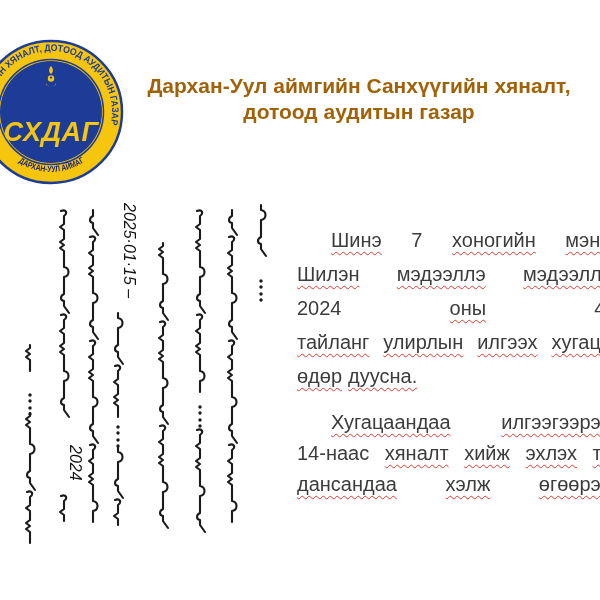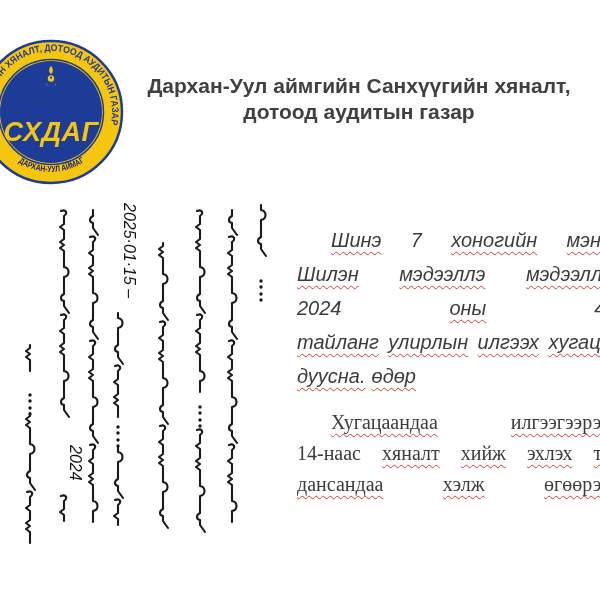--- a/index.html
+++ b/index.html
@@ -1,31 +1,31 @@
 <!DOCTYPE html>
 <html><head>
 <meta charset="utf-8">
 <style>
   html,body{margin:0;padding:0;width:600px;height:600px;background:#ffffff;overflow:hidden;
             font-family:"Liberation Sans",sans-serif;}
   .abs{position:absolute;}
   
   #title{left:126px;top:73px;width:466px;text-align:center;font-weight:bold;
-         font-size:21px;line-height:26px;color:#404040;}
+         font-size:21px;line-height:26px;color:#a16207;}
   
   .para{width:315px;color:#3c3c3c;font-size:20px;}
   #para1{left:297px;top:223px;}
   #para2{left:297px;top:406px;}
   #para1 .tline{height:34px;}
   #para2 .tline{height:31px;}
   .tline{display:flex;justify-content:space-between;align-items:flex-end;white-space:nowrap;}
   .tline.last{justify-content:flex-start;column-gap:6px;}
   .tline.ind{padding-left:34px;}
-  #para1 .w{line-height:33px;font-style:italic;}
-  #para2 .w{line-height:30px;font-family:Liberation Serif, serif;}
+  #para1 .w{line-height:33px;}
+  #para2 .w{line-height:30px;}
   .w.sq{text-decoration:underline;text-decoration-style:wavy;
         text-decoration-color:#e03a2f;text-decoration-thickness:1px;text-underline-offset:4px;}
   
   #logo{left:-23px;top:38px;}
   
   #bichig{left:0px;top:195px;}
   #bichig path{stroke:#1a1a1a;stroke-width:2.1;fill:none;stroke-linecap:round;stroke-linejoin:round;}
   #bichig text{fill:#111;font-family:"Liberation Sans",sans-serif;font-style:italic;}
 </style>
 </head>
@@ -191,22 +191,22 @@
       <span class="w sq">оны</span>
       <span class="w">4-</span>
     </div>
     <div class="tline">
       <span class="w sq">тайланг</span>
       <span class="w sq">улирлын</span>
       <span class="w sq">илгээх</span>
       <span class="w sq">хугаца</span>
     </div>
     <div class="tline last">
+      <span class="w sq">өдөр</span>
       <span class="w sq">дуусна.</span>
-      <span class="w sq">өдөр</span>
     </div>
   </div>
 <div id="para2" class="abs para">
     <div class="tline ind">
       <span class="w sq">Хугацаандаа</span>
       <span class="w sq">илгээгээрэй</span>
     </div>
     <div class="tline">
       <span class="w">14-наас</span>
       <span class="w sq">хяналт</span>

